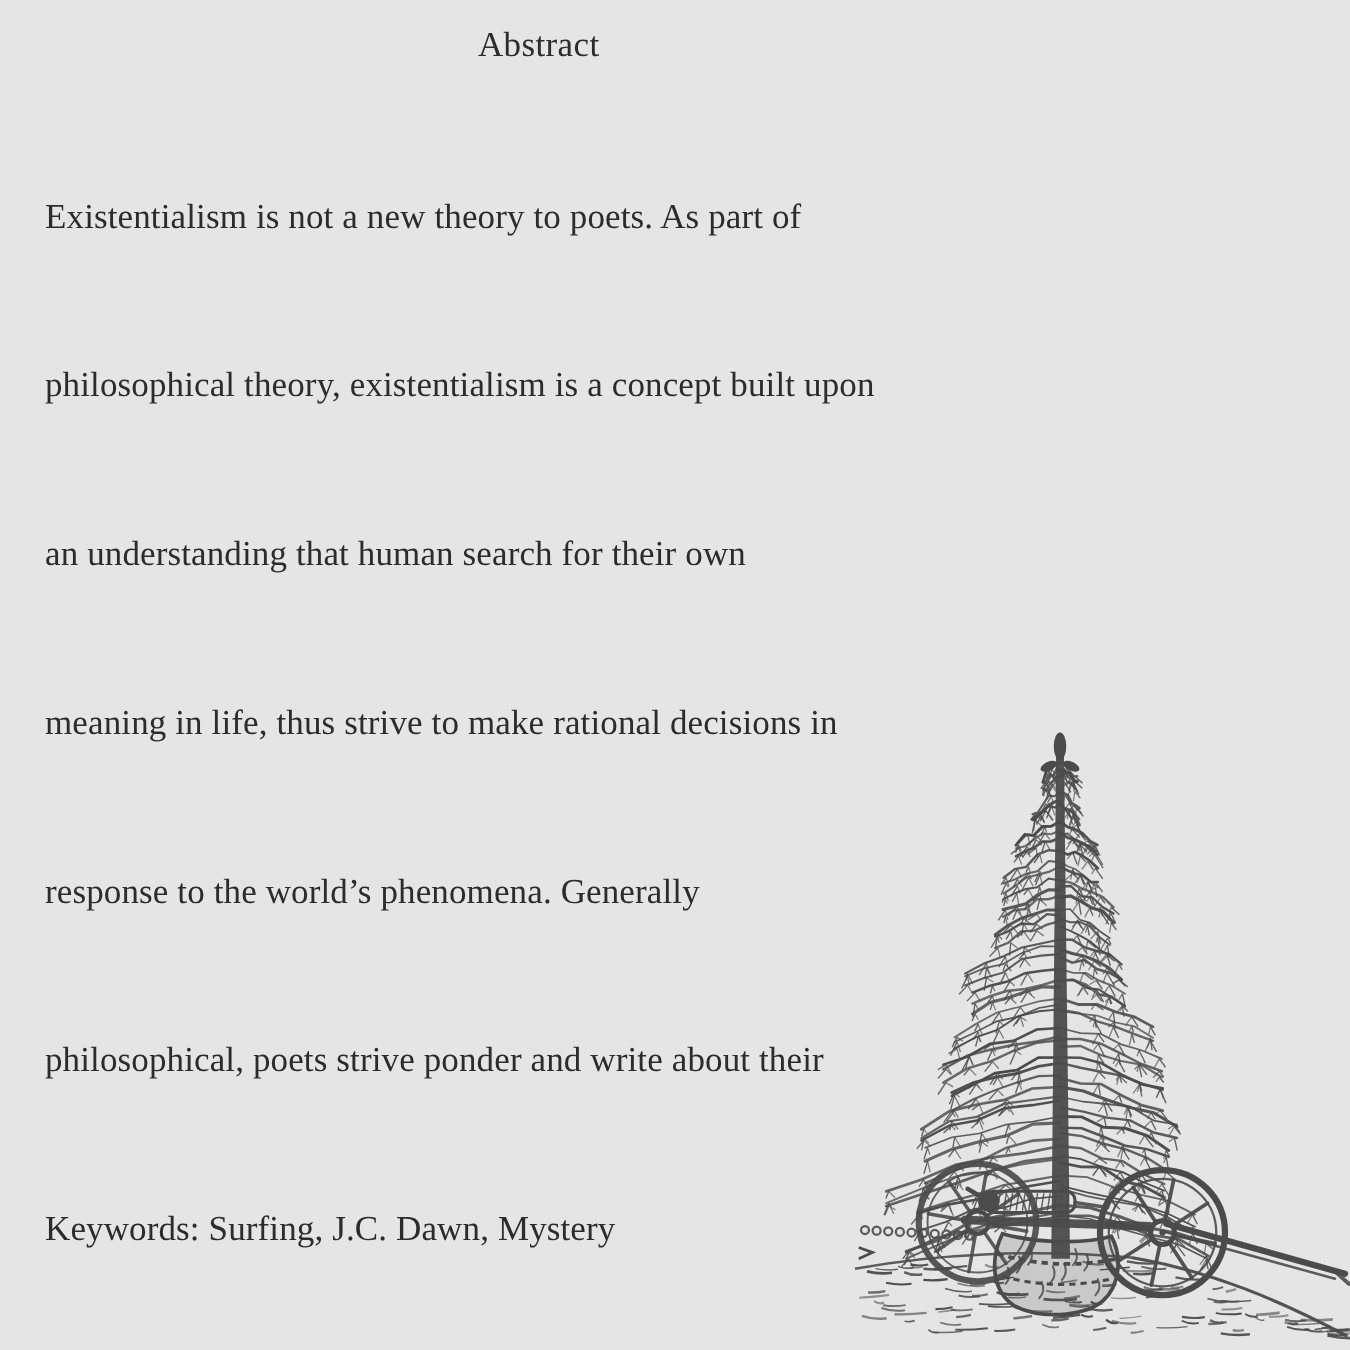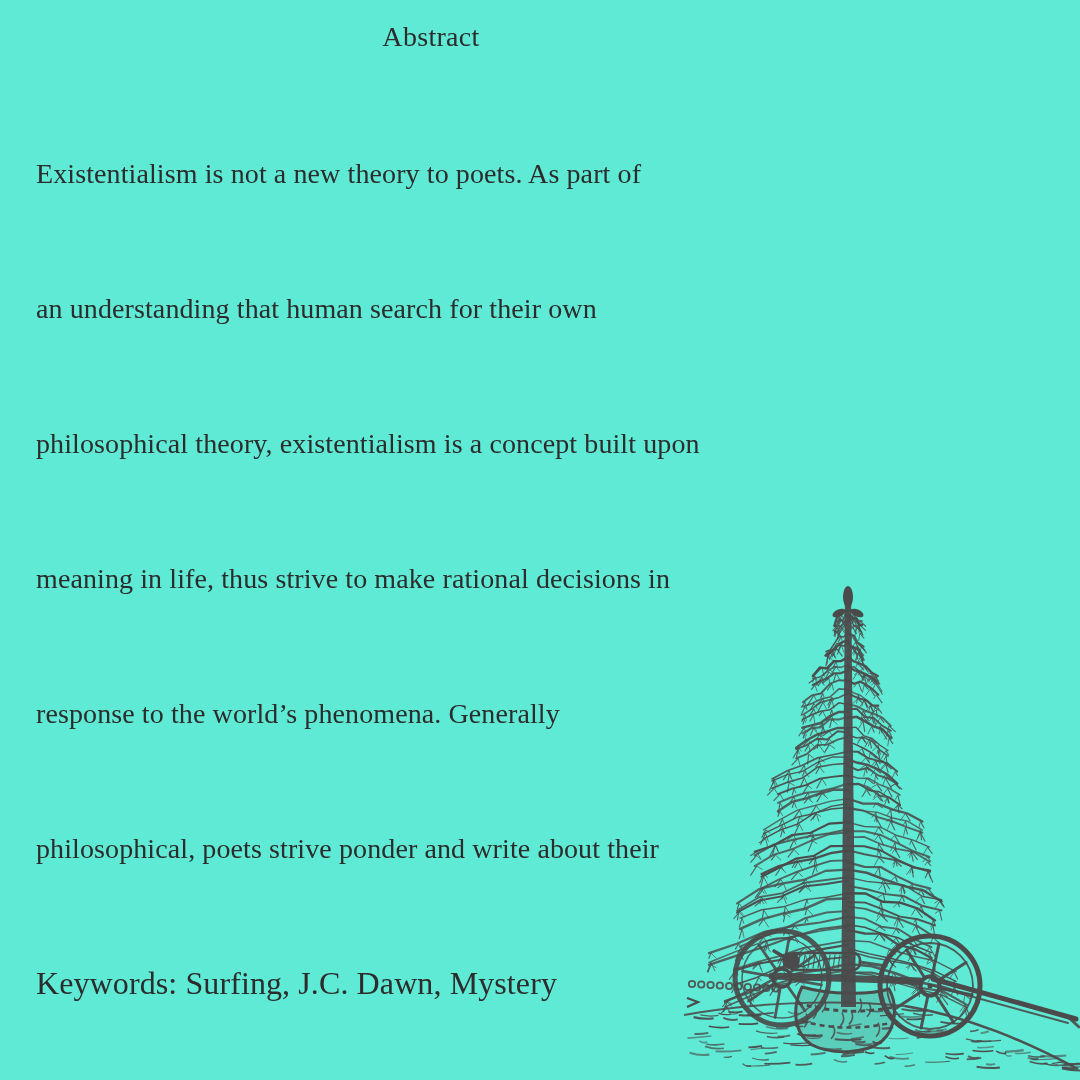--- a/index.html
+++ b/index.html
@@ -1,46 +1,46 @@
 <!DOCTYPE html>
 <html><head>
 <meta charset="utf-8">
 <style>
   html,body{margin:0;padding:0}
   .page{
     position:relative;width:1080px;height:1080px;overflow:hidden;
-    background:#5eead4;color:#2c2c2c;
+    background:#e5e5e5;color:#2c2c2c;
     font-family:"Liberation Serif","DejaVu Serif",serif;
   }
   .title{
     position:absolute;top:14px;left:36px;width:790px;
     font-size:28px;line-height:45px;text-align:center;
     letter-spacing:.3px;
   }
   .body{
     position:absolute;top:61px;left:36px;
     font-size:28px;line-height:45px;white-space:pre;
     letter-spacing:.1px;
   }
   .keywords{
     position:absolute;top:961px;left:36px;
-    font-size:32px;line-height:45px;letter-spacing:.1px;
+    font-size:28px;line-height:45px;letter-spacing:.1px;
   }
   .illus{position:absolute;left:680px;top:555px;width:400px;height:525px}
 </style>
 </head>
 <body>
 
 <div class="page">
   <div class="title">Abstract</div>
 
   <div class="body">
     <div>Existentialism is not a new theory to poets. As part of</div>
+    <div>philosophical theory, existentialism is a concept built upon</div>
     <div>an understanding that human search for their own</div>
-    <div>philosophical theory, existentialism is a concept built upon</div>
     <div>meaning in life, thus strive to make rational decisions in</div>
     <div>response to the world’s phenomena. Generally</div>
     <div>philosophical, poets strive ponder and write about their</div>
     
     
     
     
     
     
     

